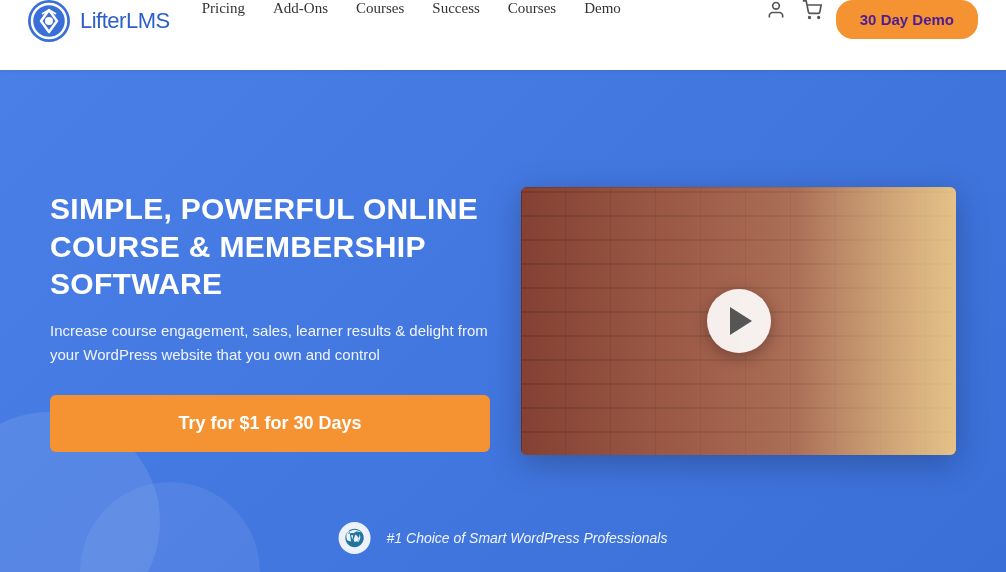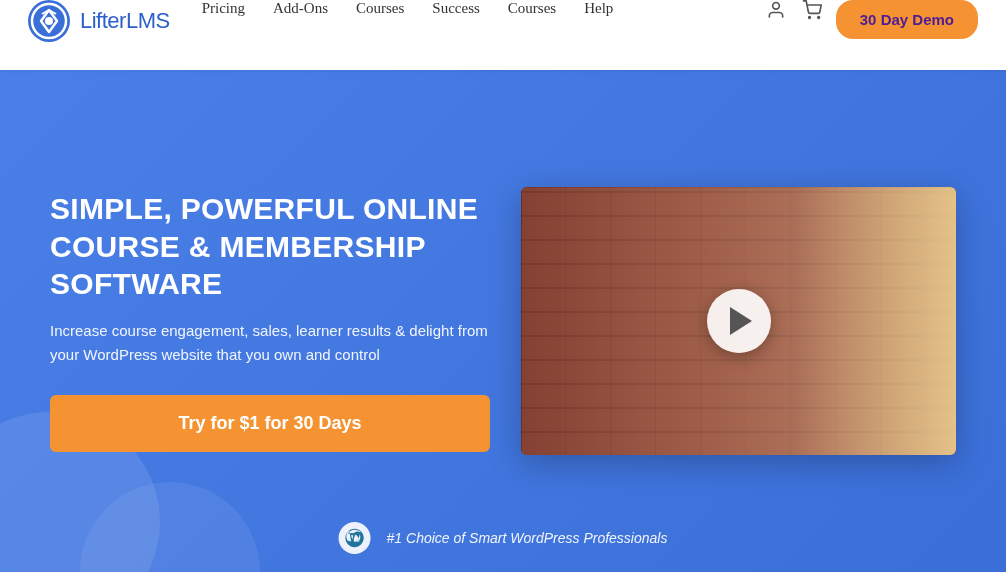--- a/index.html
+++ b/index.html
@@ -276,21 +276,21 @@
       <span>Lifter</span><span>LMS</span>
     </span>
   </a>
 
   <div class="nav-links">
     <a class="nav-link" href="#">Pricing</a>
     <a class="nav-link" href="#">Add-Ons</a>
     <a class="nav-link" href="#">Courses</a>
     <a class="nav-link" href="#">Success</a>
     <a class="nav-link" href="#">Courses</a>
-    <a class="nav-link" href="#">Help</a>
+    <a class="nav-link" href="#">Demo</a>
   </div>
 
   <div class="nav-icons">
     <button class="nav-icon-btn">
       <svg width="20" height="20" viewBox="0 0 24 24" fill="none" stroke="#555" stroke-width="2">
         <path d="M20 21v-2a4 4 0 0 0-4-4H8a4 4 0 0 0-4 4v2"></path>
         <circle cx="12" cy="7" r="4"></circle>
       </svg>
     </button>
     <button class="nav-icon-btn">

